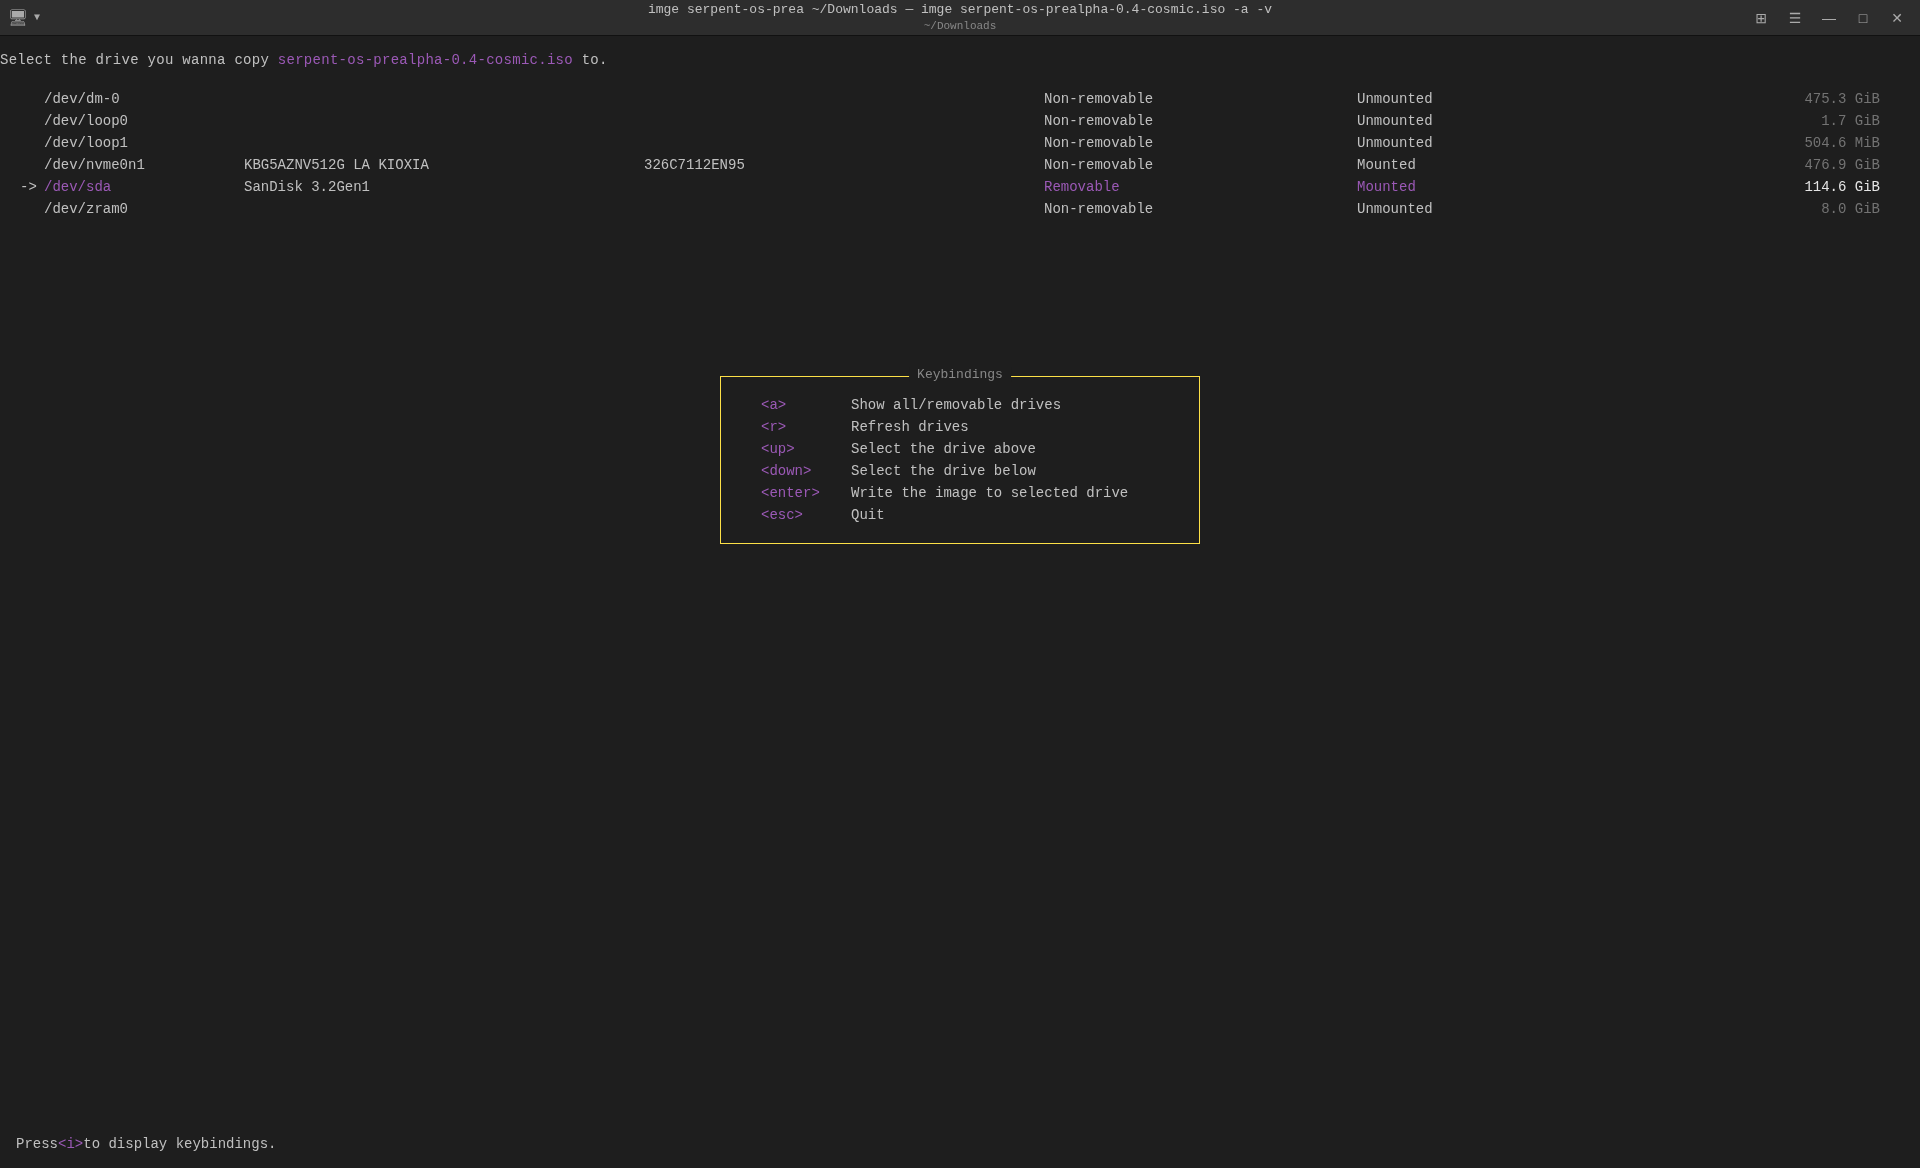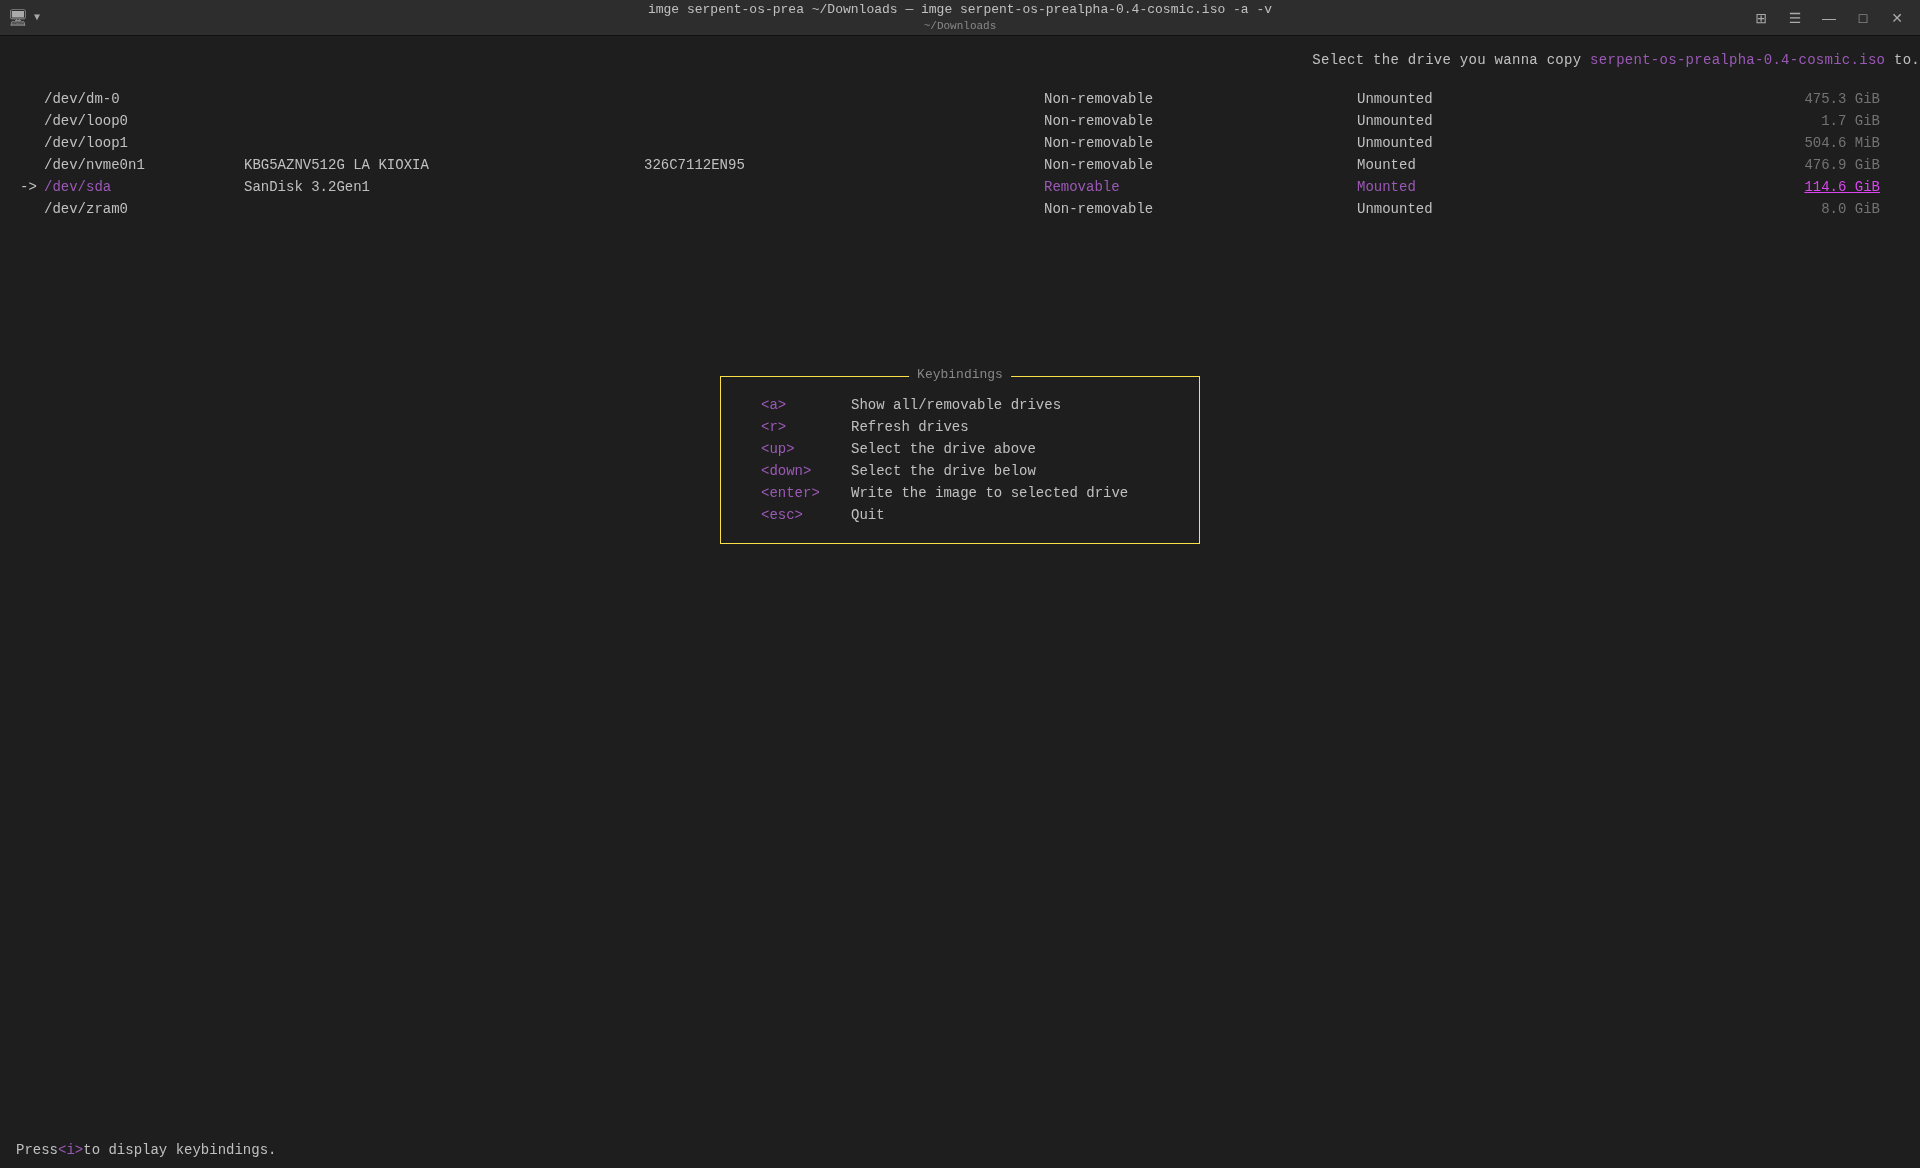--- a/index.html
+++ b/index.html
@@ -85,21 +85,21 @@
       font-size: 14px;
     }
 
     
     .main-content {
       padding: 16px 0 0 0;
       position: relative;
     }
 
     .instruction-line {
-      text-align: right;
+      text-align: left;
       margin-bottom: 20px;
       font-size: 14px;
       color: #c0c0c0;
       letter-spacing: 0.02em;
     }
 
     .iso-link {
       color: #9b59b6;
     }
 
@@ -165,22 +165,21 @@
     }
 
     .col-size {
       flex: 1;
       text-align: right;
       color: #737373;
       padding-right: 20px;
     }
 
     .col-size.highlight {
-      color: #d946ef;
-      text-decoration: underline;
+      color: #e5e5e5;
     }
 
     
     .keybindings-panel {
       position: absolute;
       left: 50%;
       transform: translateX(-50%);
       top: 340px;
       width: 480px;
       border: 1px solid #555;
@@ -221,26 +220,26 @@
       font-size: 14px;
     }
 
     .key-desc {
       color: #c0c0c0;
     }
 
     
     .statusbar {
       position: absolute;
-      bottom: 0;
+      bottom: 16px;
       left: 0;
       right: 0;
       height: 36px;
       display: flex;
-      align-items: center;
+      align-items: flex-end;
       padding: 0 16px;
       background: #1e1e1e;
       font-size: 14px;
       color: #c0c0c0;
     }
 
     .status-key {
       color: #9b59b6;
     }
   </style>

